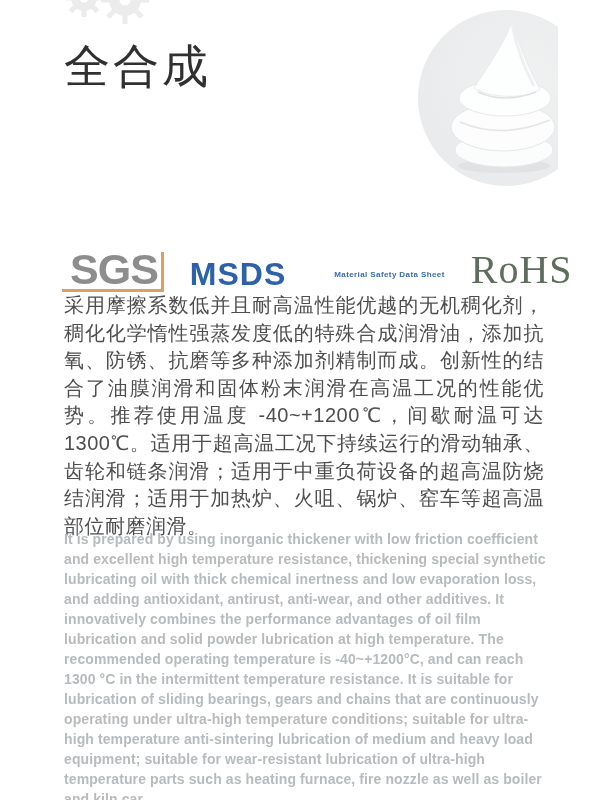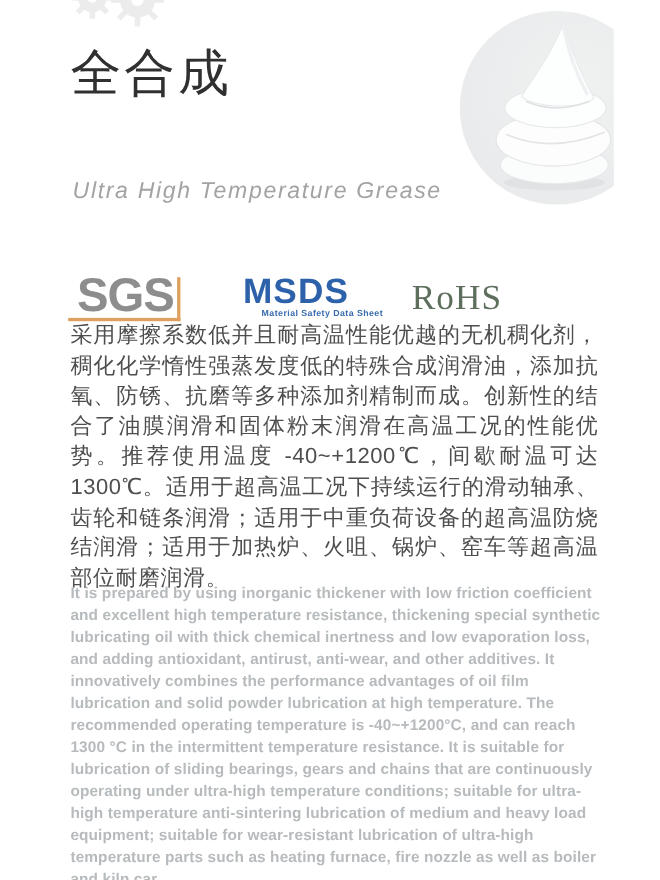--- a/index.html
+++ b/index.html
@@ -54,32 +54,32 @@
   }
   .sgs{
     border-bottom:3px solid #dea05e;
     border-right:3px solid #dea05e;
     padding:0 3px 1px 8px;
   }
   .sgs-text{
     font-size:43px;font-weight:700;color:#8d8d8d;
     letter-spacing:-1px;line-height:34px;
   }
-  .msds{display:flex;flex-direction:column;align-items:center;padding-bottom:3px;}
+  .msds{display:flex;flex-direction:row;align-items:center;padding-bottom:3px;}
   .msds-text{
     font-size:32px;font-weight:800;color:#2d62ab;
     letter-spacing:1px;line-height:30px;
   }
   .msds-caption{
     font-size:8px;font-weight:700;color:#3a6cb0;
     letter-spacing:0.4px;margin-top:1px;white-space:nowrap;padding-left:48px;
   }
   .rohs{
     font-family:"Liberation Serif", serif;
-    font-size:32px;color:#5e6e5c;letter-spacing:1px;
+    font-size:40px;color:#5e6e5c;letter-spacing:1px;
     line-height:36px;padding-bottom:4px;
   }
 
   
   .desc-cn{
     position:absolute;left:64px;top:292px;width:480px;
     font-size:20px;line-height:27.6px;color:#4e4e4e;
     letter-spacing:0.5px;
     text-align:justify;
   }
@@ -144,21 +144,20 @@
 
       <path d="M60,92 Q 86,104 118,92" fill="none" stroke="#dfe2e4" stroke-width="1.5"></path>
       <path d="M42,122 Q 84,140 132,120" fill="none" stroke="#e2e4e6" stroke-width="1.5"></path>
       <path d="M94,24 C 98,44 106,68 116,86" fill="none" stroke="#eef0f1" stroke-width="3"></path>
     </svg>
   </div>
 
   <div class="title-cn">全合成</div>
 
   <div class="subtitle">
-    <div>Ultra High Temperature Grease</div>
   </div>
 
   <div class="certs">
     <div class="sgs">
       <span class="sgs-text">SGS</span>
     </div>
     <div class="msds">
       <span class="msds-text">MSDS</span>
       <span class="msds-caption">Material Safety Data Sheet</span>
     </div>

